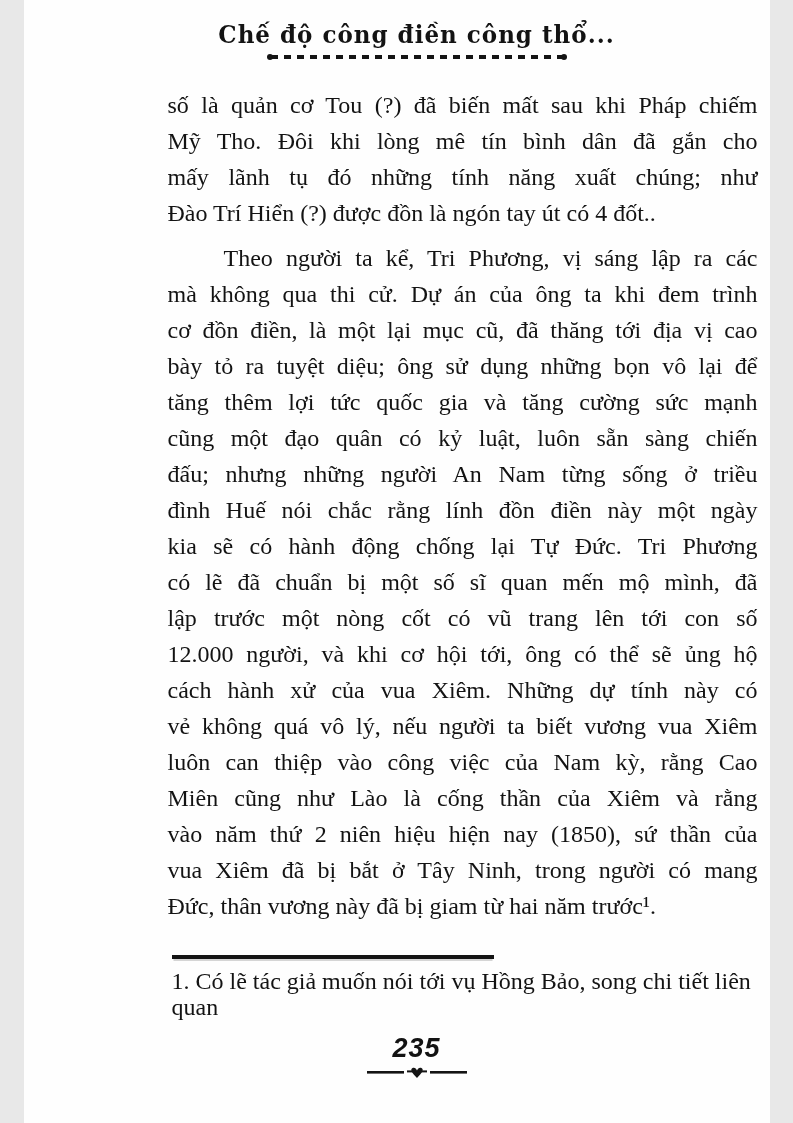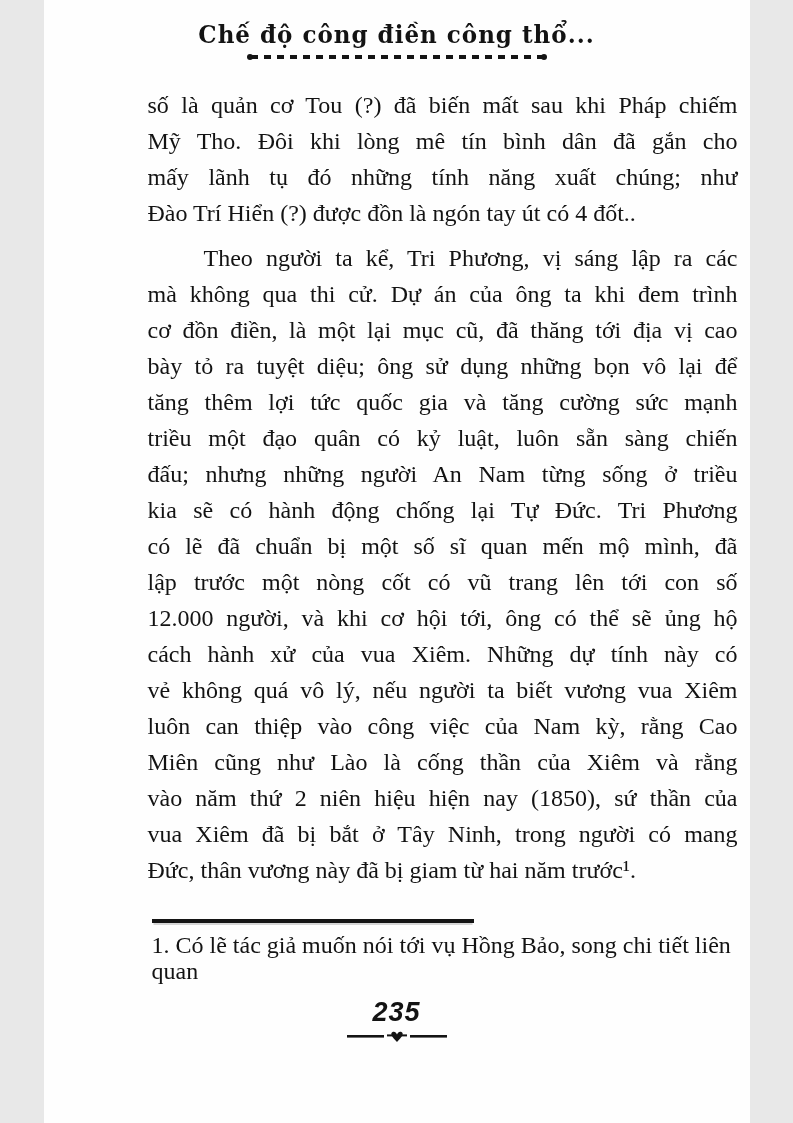--- a/index.html
+++ b/index.html
@@ -8,20 +8,21 @@
     font-family: "Liberation Serif", serif;
   }
   .page {
     position: relative;
     width: 706px;
     height: 1123px;
     margin: 0 auto;
     background: #fefefe;
     color: #131313;
     overflow: hidden;
+    padding-left: 40px;
   }
   
   .running-header {
     padding-top: 22px;
     text-align: center;
   }
   .running-header .title {
     font-family: "DejaVu Serif", serif;
     font-weight: bold;
     font-size: 23px;
@@ -111,22 +112,23 @@
         <div class="line">Mỹ Tho. Đôi khi lòng mê tín bình dân đã gắn cho</div>
         <div class="line">mấy lãnh tụ đó những tính năng xuất chúng; như</div>
         <div class="line last">Đào Trí Hiển (?) được đồn là ngón tay út có 4 đốt..</div>
       </div>
       <div class="paragraph spaced">
         <div class="line indent">Theo người ta kể, Tri Phương, vị sáng lập ra các</div>
         <div class="line">mà không qua thi cử. Dự án của ông ta khi đem trình</div>
         <div class="line">cơ đồn điền, là một lại mục cũ, đã thăng tới địa vị cao</div>
         <div class="line">bày tỏ ra tuyệt diệu; ông sử dụng những bọn vô lại để</div>
         <div class="line">tăng thêm lợi tức quốc gia và tăng cường sức mạnh</div>
-        <div class="line">triều một đạo quân có kỷ luật, luôn sẵn sàng chiến</div>
+        <div class="line">cũng một đạo quân có kỷ luật, luôn sẵn sàng chiến</div>
         <div class="line">đấu; nhưng những người An Nam từng sống ở triều</div>
+        <div class="line">đình Huế nói chắc rằng lính đồn điền này một ngày</div>
         <div class="line">kia sẽ có hành động chống lại Tự Đức. Tri Phương</div>
         <div class="line">có lẽ đã chuẩn bị một số sĩ quan mến mộ mình, đã</div>
         <div class="line">lập trước một nòng cốt có vũ trang lên tới con số</div>
         <div class="line">12.000 người, và khi cơ hội tới, ông có thể sẽ ủng hộ</div>
         <div class="line">cách hành xử của vua Xiêm. Những dự tính này có</div>
         <div class="line">vẻ không quá vô lý, nếu người ta biết vương vua Xiêm</div>
         <div class="line">luôn can thiệp vào công việc của Nam kỳ, rằng Cao</div>
         <div class="line">Miên cũng như Lào là cống thần của Xiêm và rằng</div>
         <div class="line">vào năm thứ 2 niên hiệu hiện nay (1850), sứ thần của</div>
         <div class="line">vua Xiêm đã bị bắt ở Tây Ninh, trong người có mang</div>

